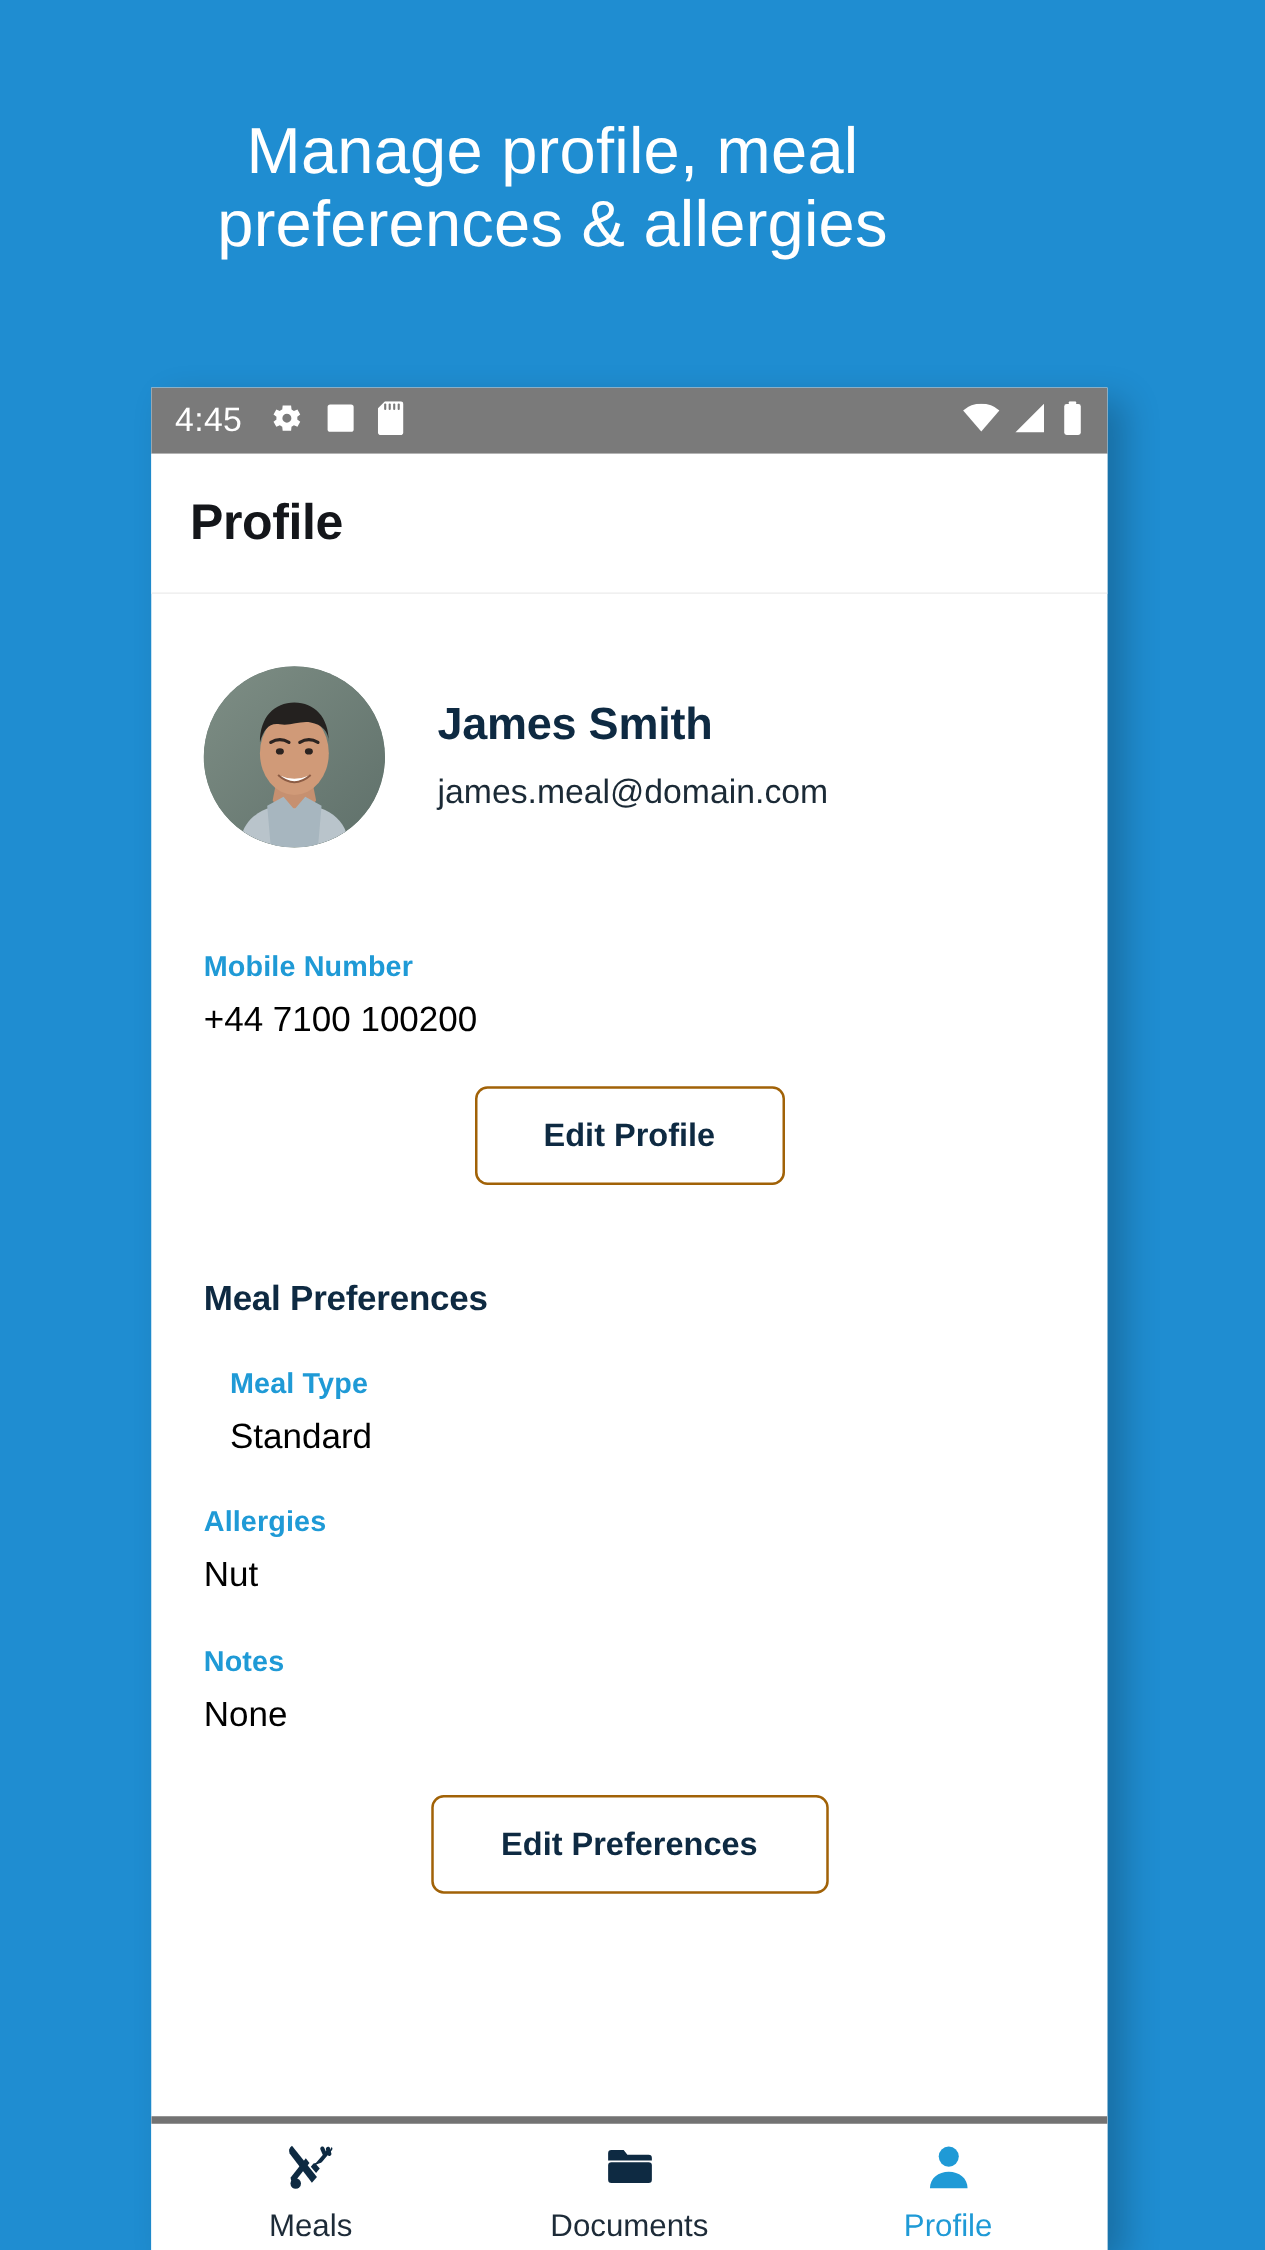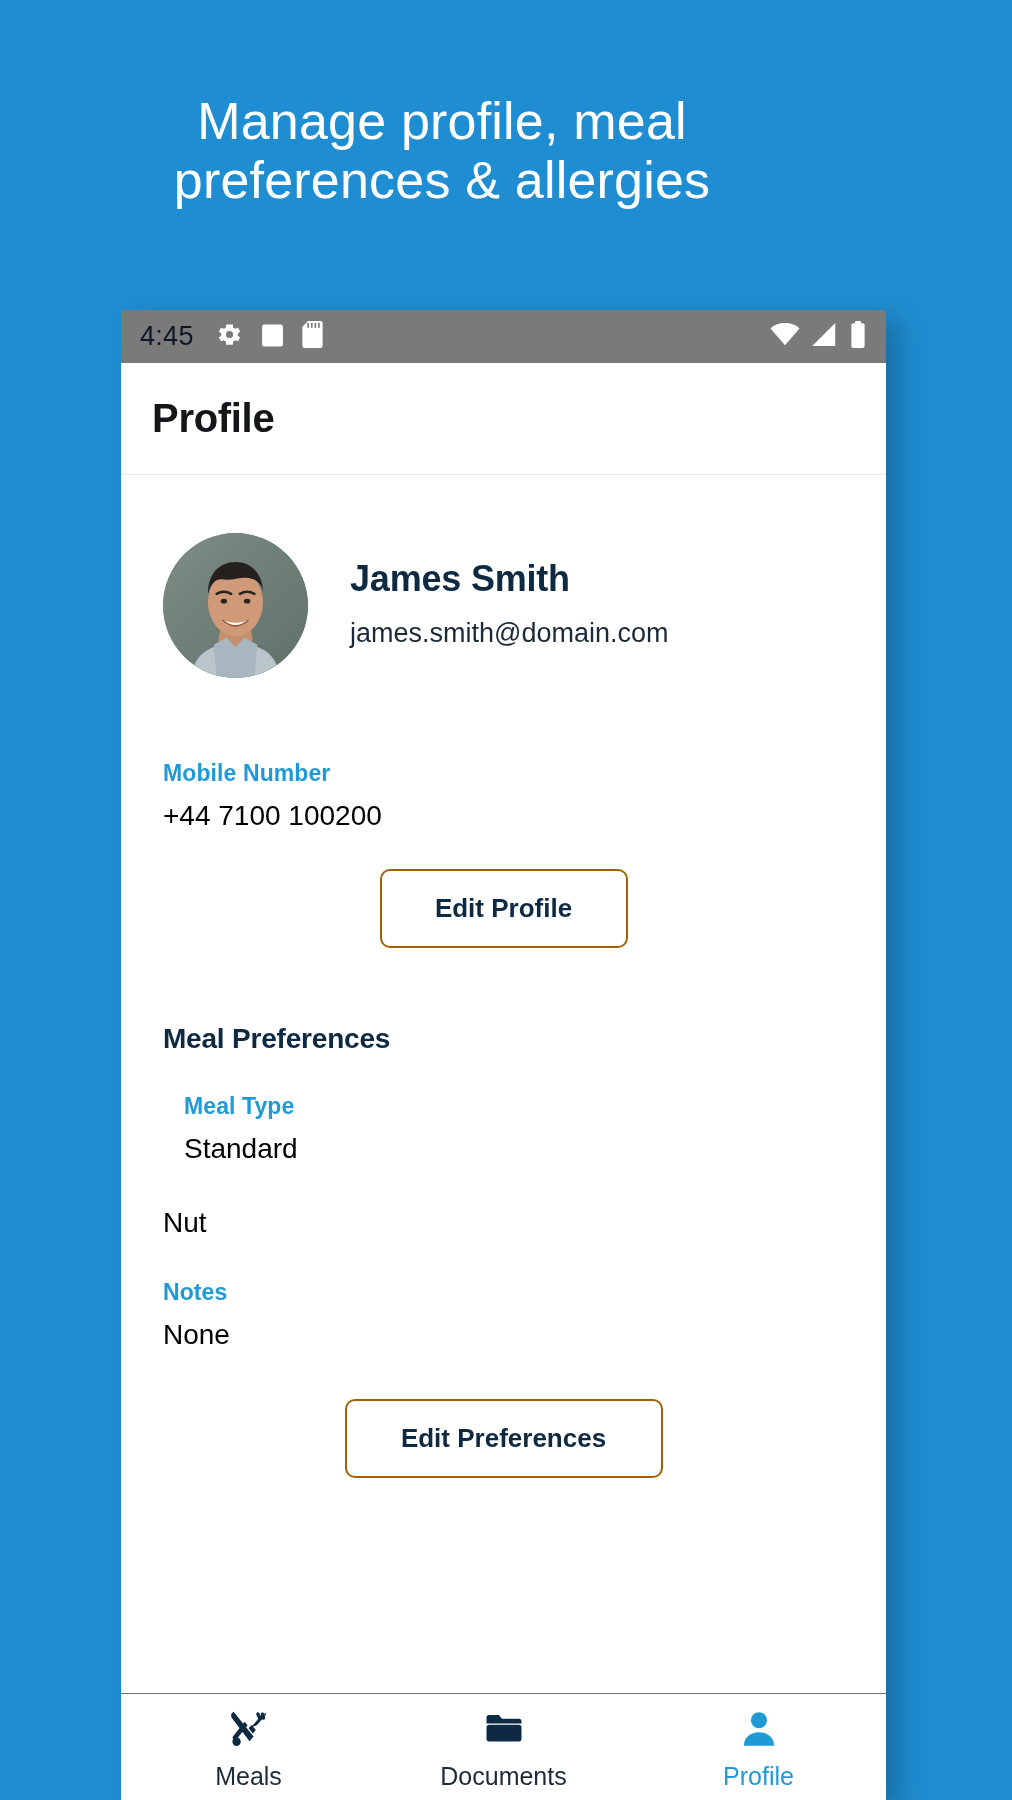--- a/index.html
+++ b/index.html
@@ -38,21 +38,21 @@
     overflow: hidden;
   }
 
   
   .statusbar {
     height: 53px;
     background: #7a7a7a;
     display: flex;
     align-items: center;
     padding: 0 20px 0 19px;
-    color: #0f172a;
+    color: #ffffff;
   }
   .clock { font-size: 27px; letter-spacing: 0.3px; font-weight: 400; }
   .sb-left-icons { display: flex; align-items: center; gap: 17px; margin-left: 22px; }
   .sb-right-icons { margin-left: auto; display: flex; align-items: center; gap: 12px; }
   .sb-icon { display: block; }
 
   
   .appbar {
     height: 112px;
     background: #ffffff;
@@ -153,21 +153,21 @@
 
   .btn-row-prefs { margin-top: 46px; }
 
   
   .bottomnav {
     position: absolute;
     left: 0; bottom: 0;
     width: 765px;
     height: 107px;
     background: #ffffff;
-    border-top: 1px solid #737373;
+    border-top: 6px solid #737373;
     display: flex;
     align-items: flex-start;
     padding-top: 14px;
   }
   .navitem {
     flex: 1 1 0;
     display: flex;
     flex-direction: column;
     align-items: center;
     gap: 12px;
@@ -265,21 +265,21 @@
               <path d="M37 42q5-3 10 0" stroke="#2b2320" stroke-width="1.8" fill="none" stroke-linecap="round"></path>
               <path d="M53 42q5-3 10 0" stroke="#2b2320" stroke-width="1.8" fill="none" stroke-linecap="round"></path>
               <path d="M41 60q9 8 18 0q-9 4-18 0z" fill="#ffffff"></path>
               <path d="M41 60q9 8 18 0" stroke="#8c5c44" stroke-width="1.1" fill="none"></path>
               <path d="M44 72l6 7 6-7 9 5-2 23H37l-2-23z" fill="#a7b6bf"></path>
             </g>
           </svg>
         </div>
         <div class="identity-text">
           <div class="person-name">James Smith</div>
-          <div class="person-email">james.smith@domain.com</div>
+          <div class="person-email">james.meal@domain.com</div>
         </div>
       </div>
 
       <div class="field f-mobile">
         <div class="field-label">Mobile Number</div>
         <div class="field-value">+44 7100 100200</div>
       </div>
 
 
       <div class="btn-row">
@@ -287,20 +287,21 @@
       </div>
 
       <div class="section-title">Meal Preferences</div>
 
       <div class="field f-mealtype">
         <div class="field-label">Meal Type</div>
         <div class="field-value">Standard</div>
       </div>
 
       <div class="field f-allergies">
+        <div class="field-label">Allergies</div>
         <div class="field-value">Nut</div>
       </div>
 
       <div class="field f-notes">
         <div class="field-label">Notes</div>
         <div class="field-value">None</div>
       </div>
 
       <div class="btn-row btn-row-prefs">
         <button class="btn-outline btn-wide">Edit Preferences</button>

